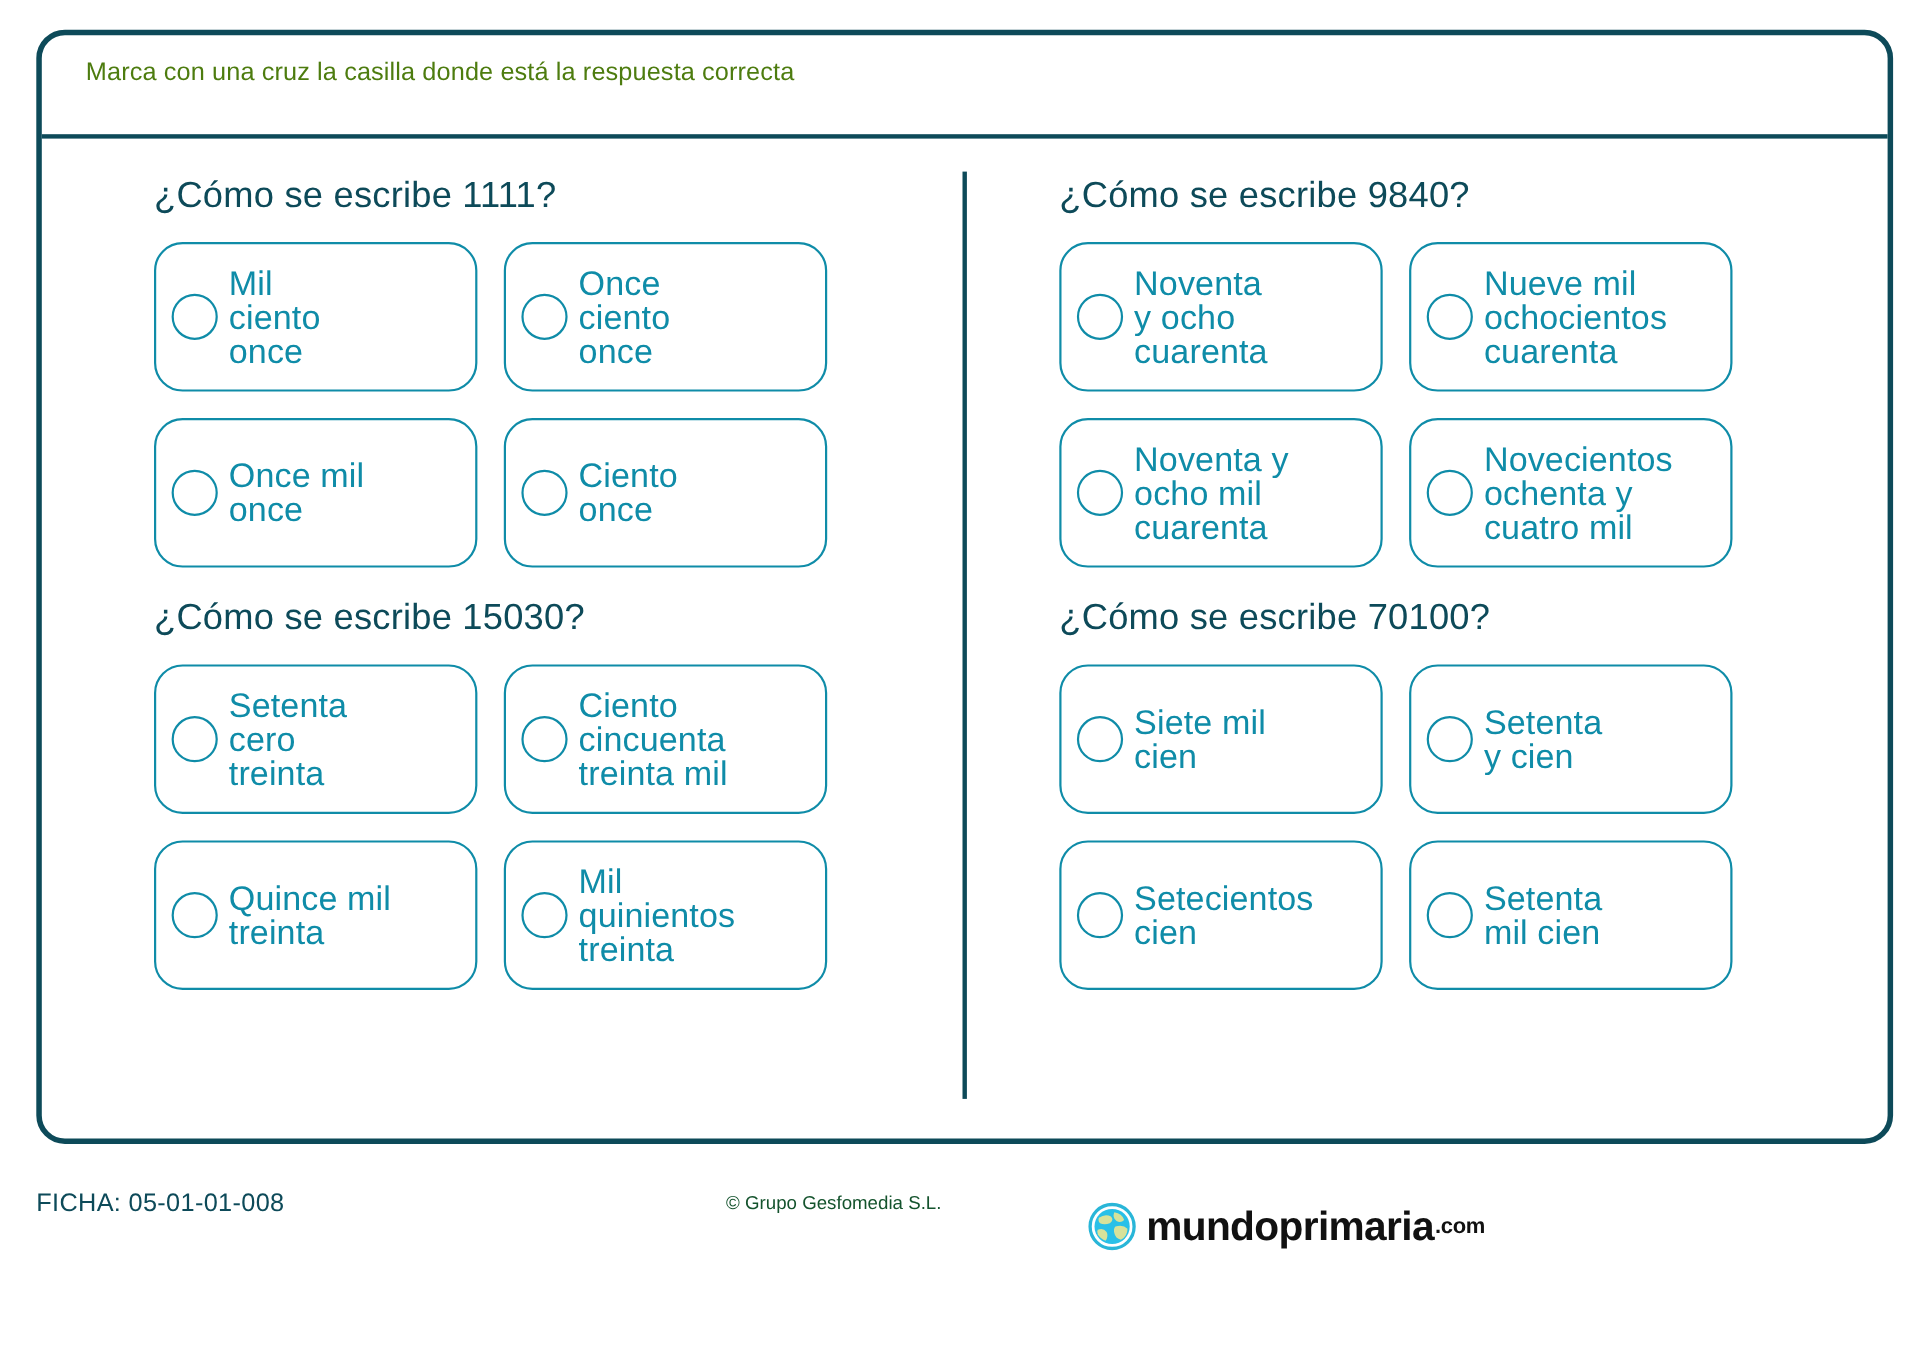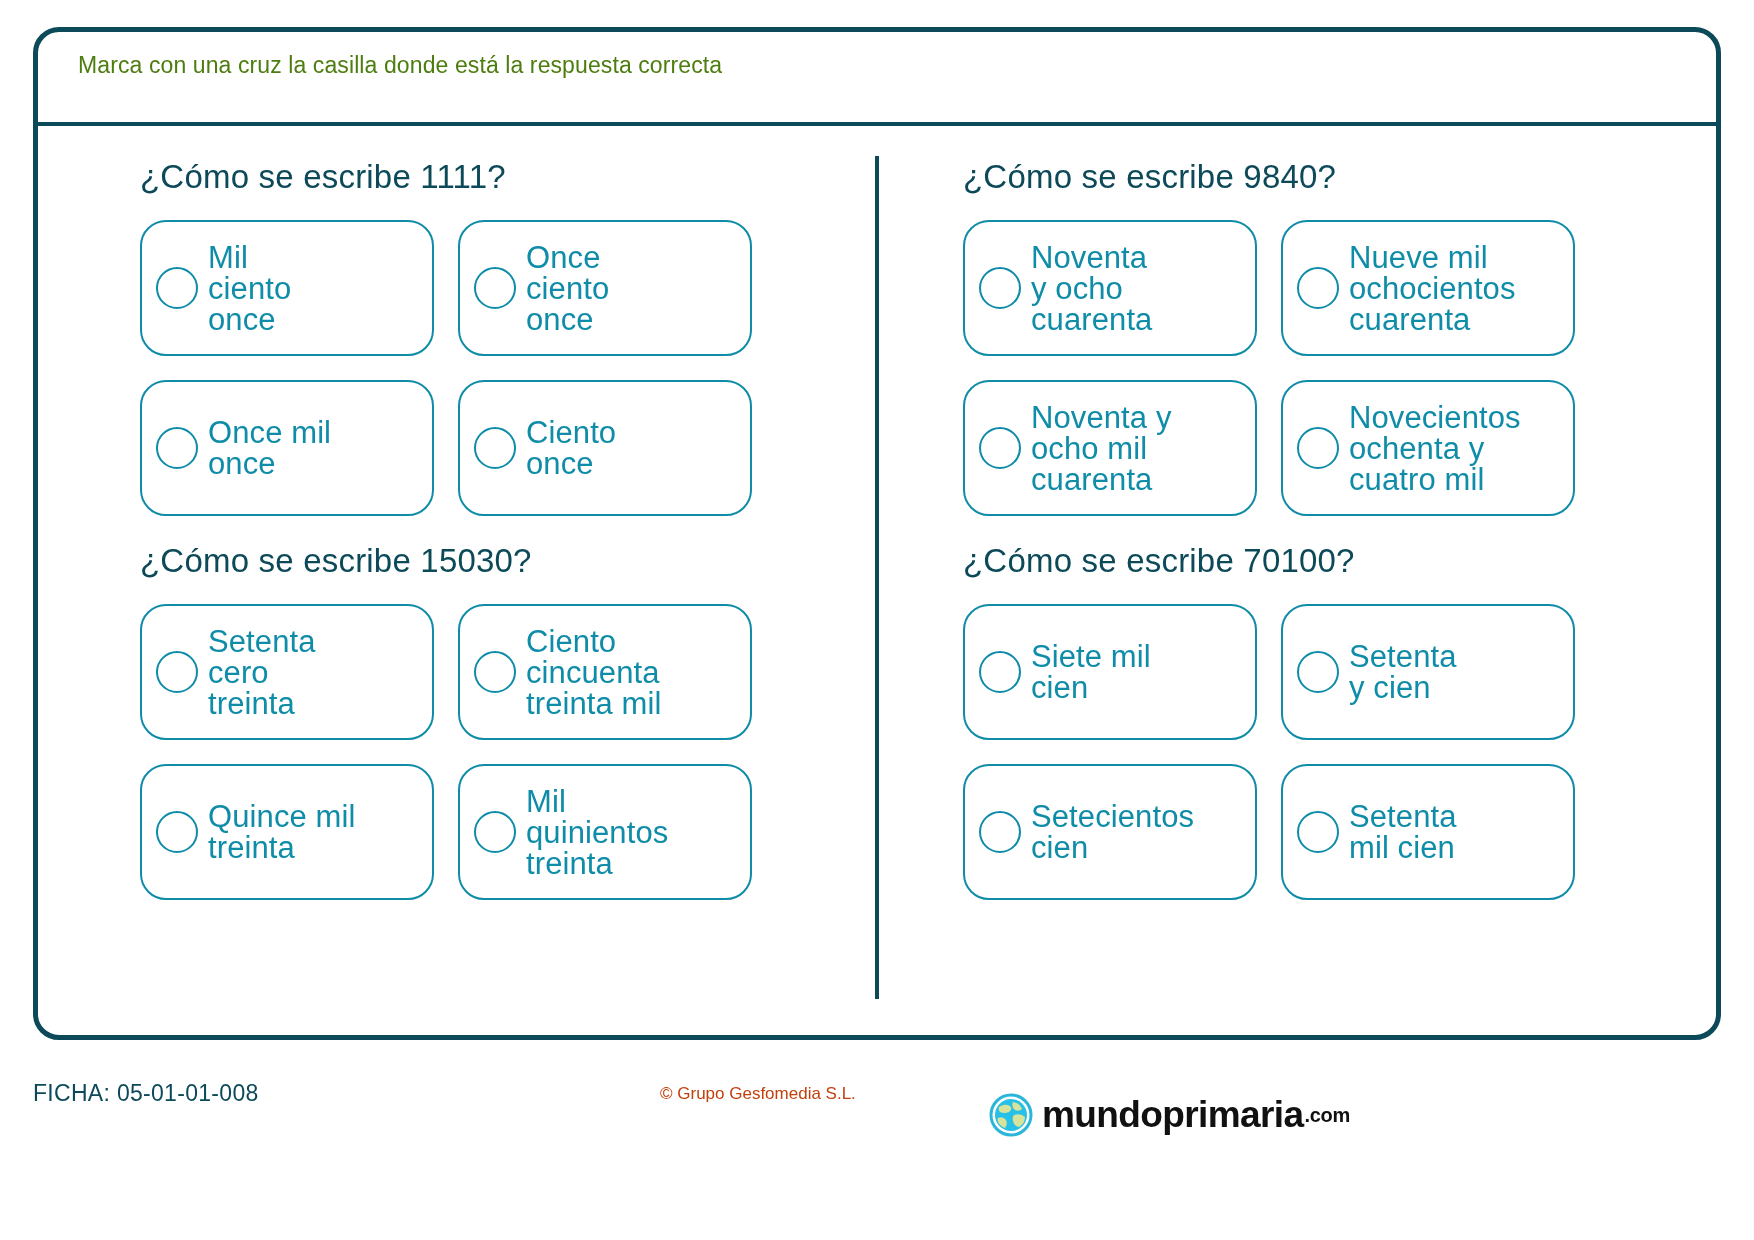--- a/index.html
+++ b/index.html
@@ -135,21 +135,21 @@
     left: 33px;
     top: 20px;
     color: #0d4a59;
     font-size: 23px;
     letter-spacing: 0.3px;
   }
   .copyright {
     position: absolute;
     left: 660px;
     top: 24px;
-    color: #c2410c;
+    color: #14532d;
     font-size: 17px;
     text-align: right;
   }
   .logo {
     position: absolute;
     right: 40px;
     top: 10px;
     display: flex;
     align-items: center;
     margin-top: 23px;

